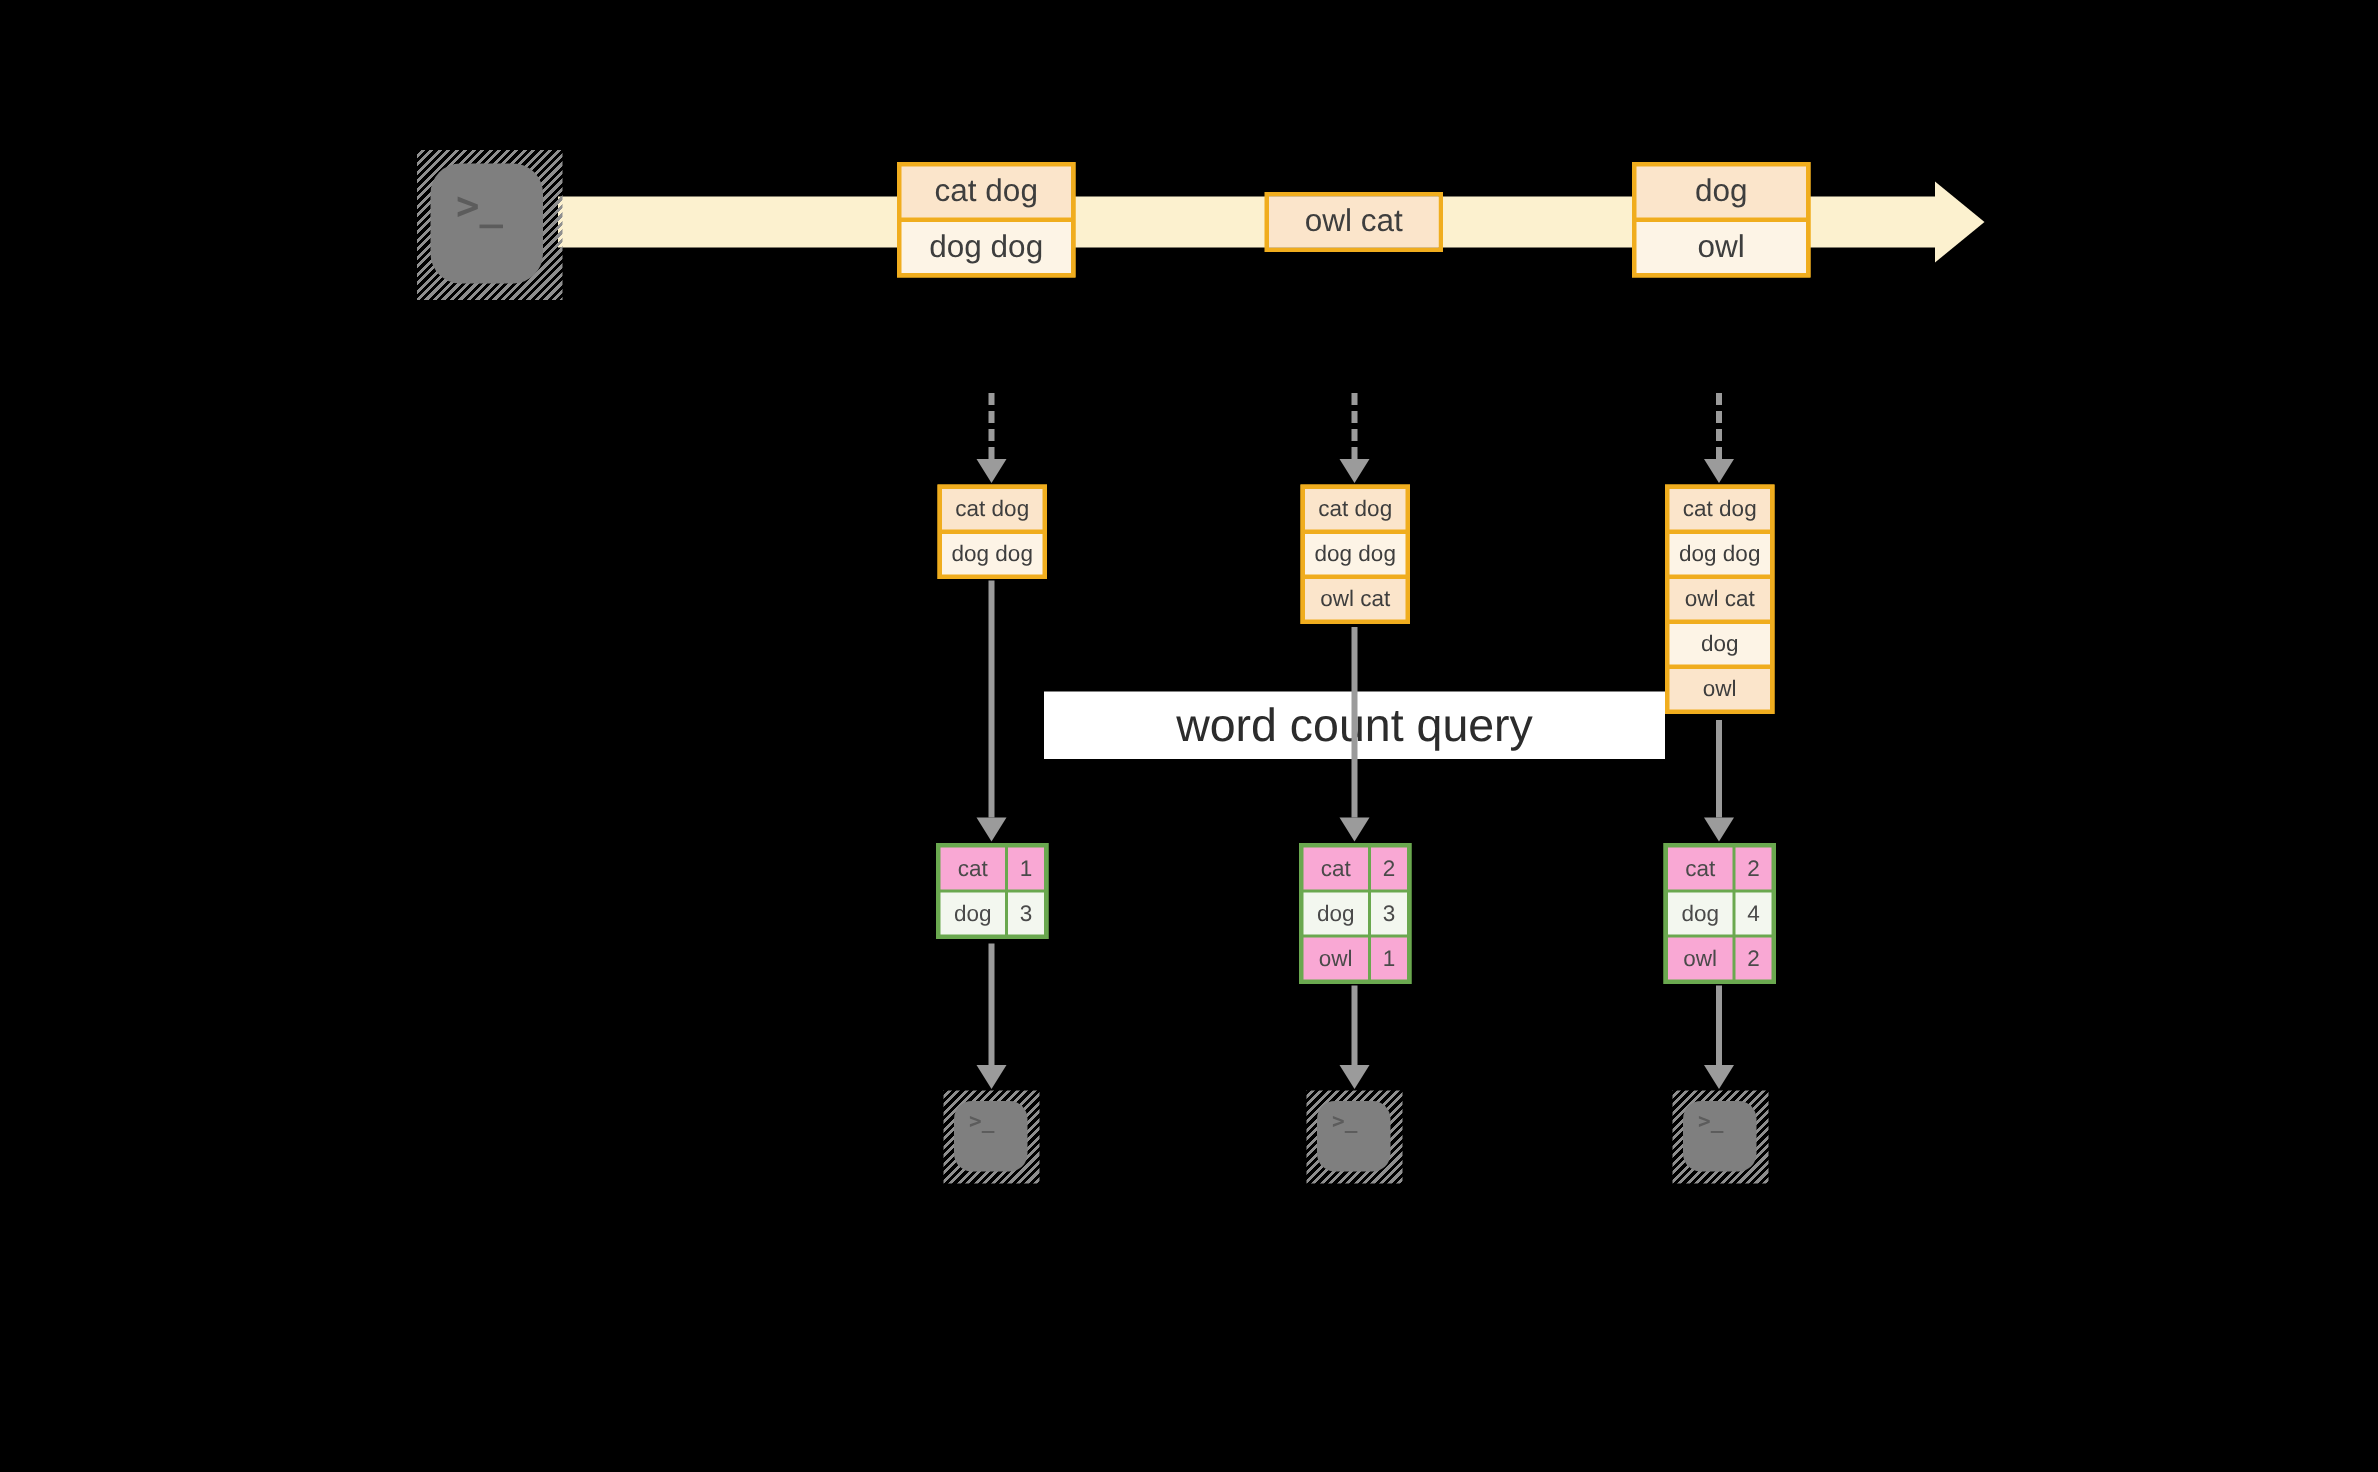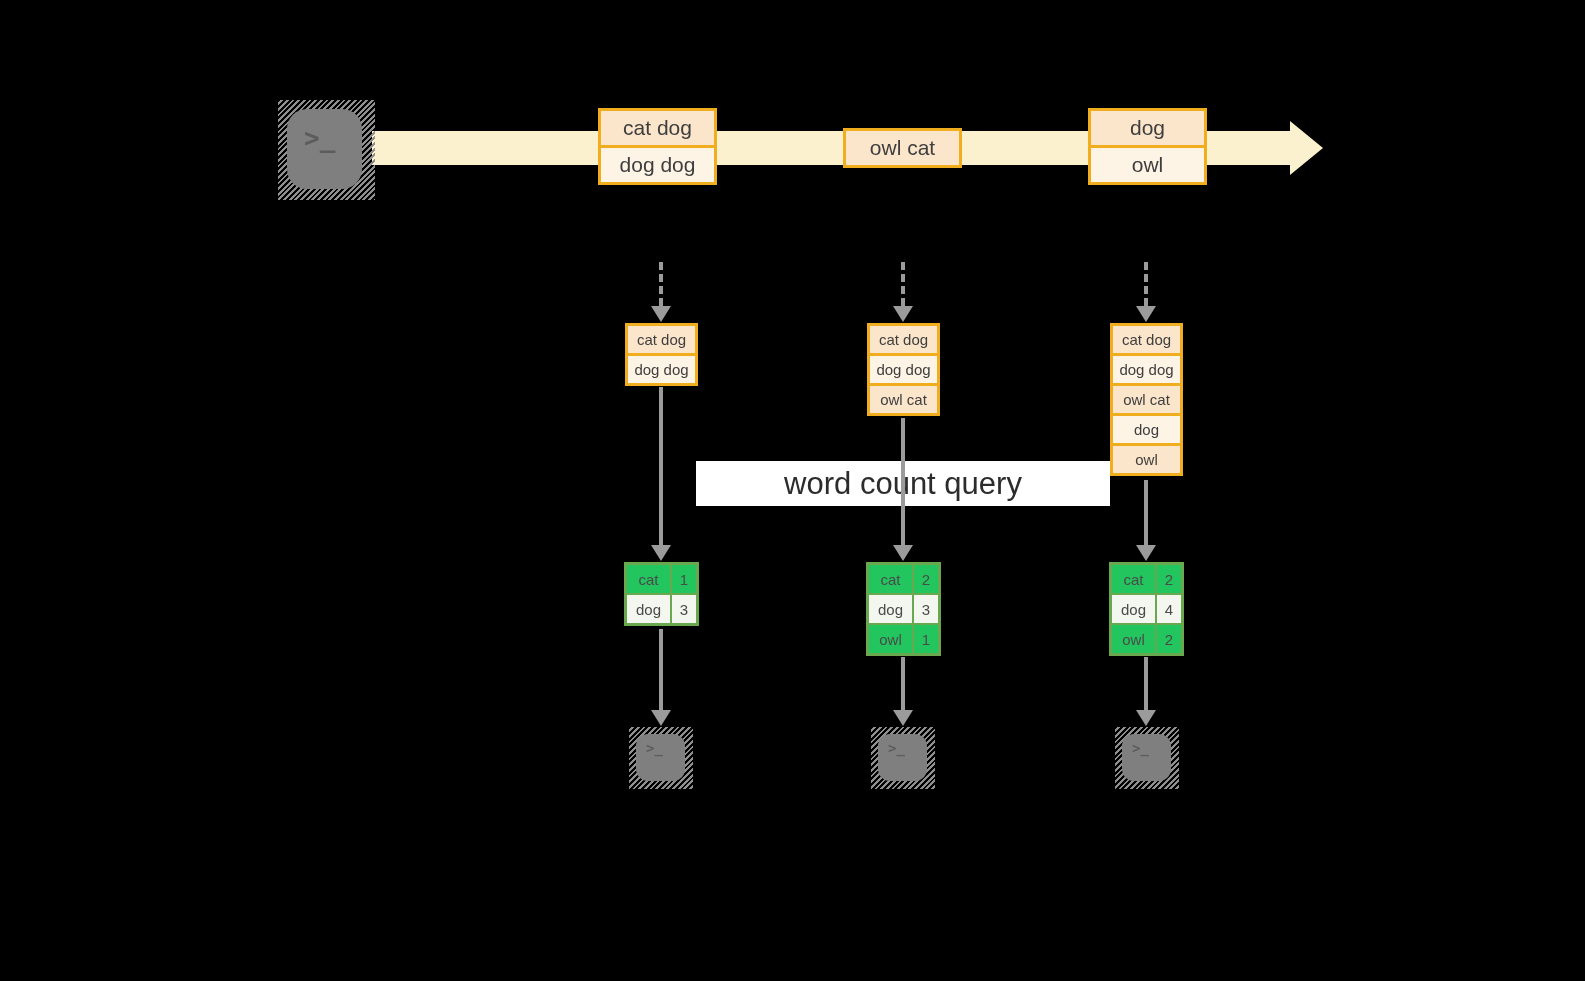--- a/index.html
+++ b/index.html
@@ -37,21 +37,21 @@
     border-top:16px solid #9b9b9b;}
   
   .query-band{position:absolute;left:696px;top:461px;width:414px;height:45px;background:#ffffff;z-index:2;
     display:flex;align-items:center;justify-content:center;}
   .query-band span{font-size:31px;color:#2c2c2c;}
   
   .gtable{position:absolute;box-sizing:border-box;border:3px solid #6aa84f;background:#6aa84f;
     display:grid;grid-template-columns:43px 24px;gap:2px;z-index:4;}
   .gcell{height:28px;display:flex;align-items:center;justify-content:center;font-size:15px;color:#4a4a4a;
     background:#f3f7ef;}
-  .gtable .r-dark{background:#22c55e;}
+  .gtable .r-dark{background:#f9a8d4;}
 </style>
 </head>
 <body>
 
 <div class="canvas">
 
   <div class="stream-band"></div>
   <div class="stream-head"></div>
 
   <div class="term term-big" style="left:278px;top:100px;width:97px;height:100px;">

